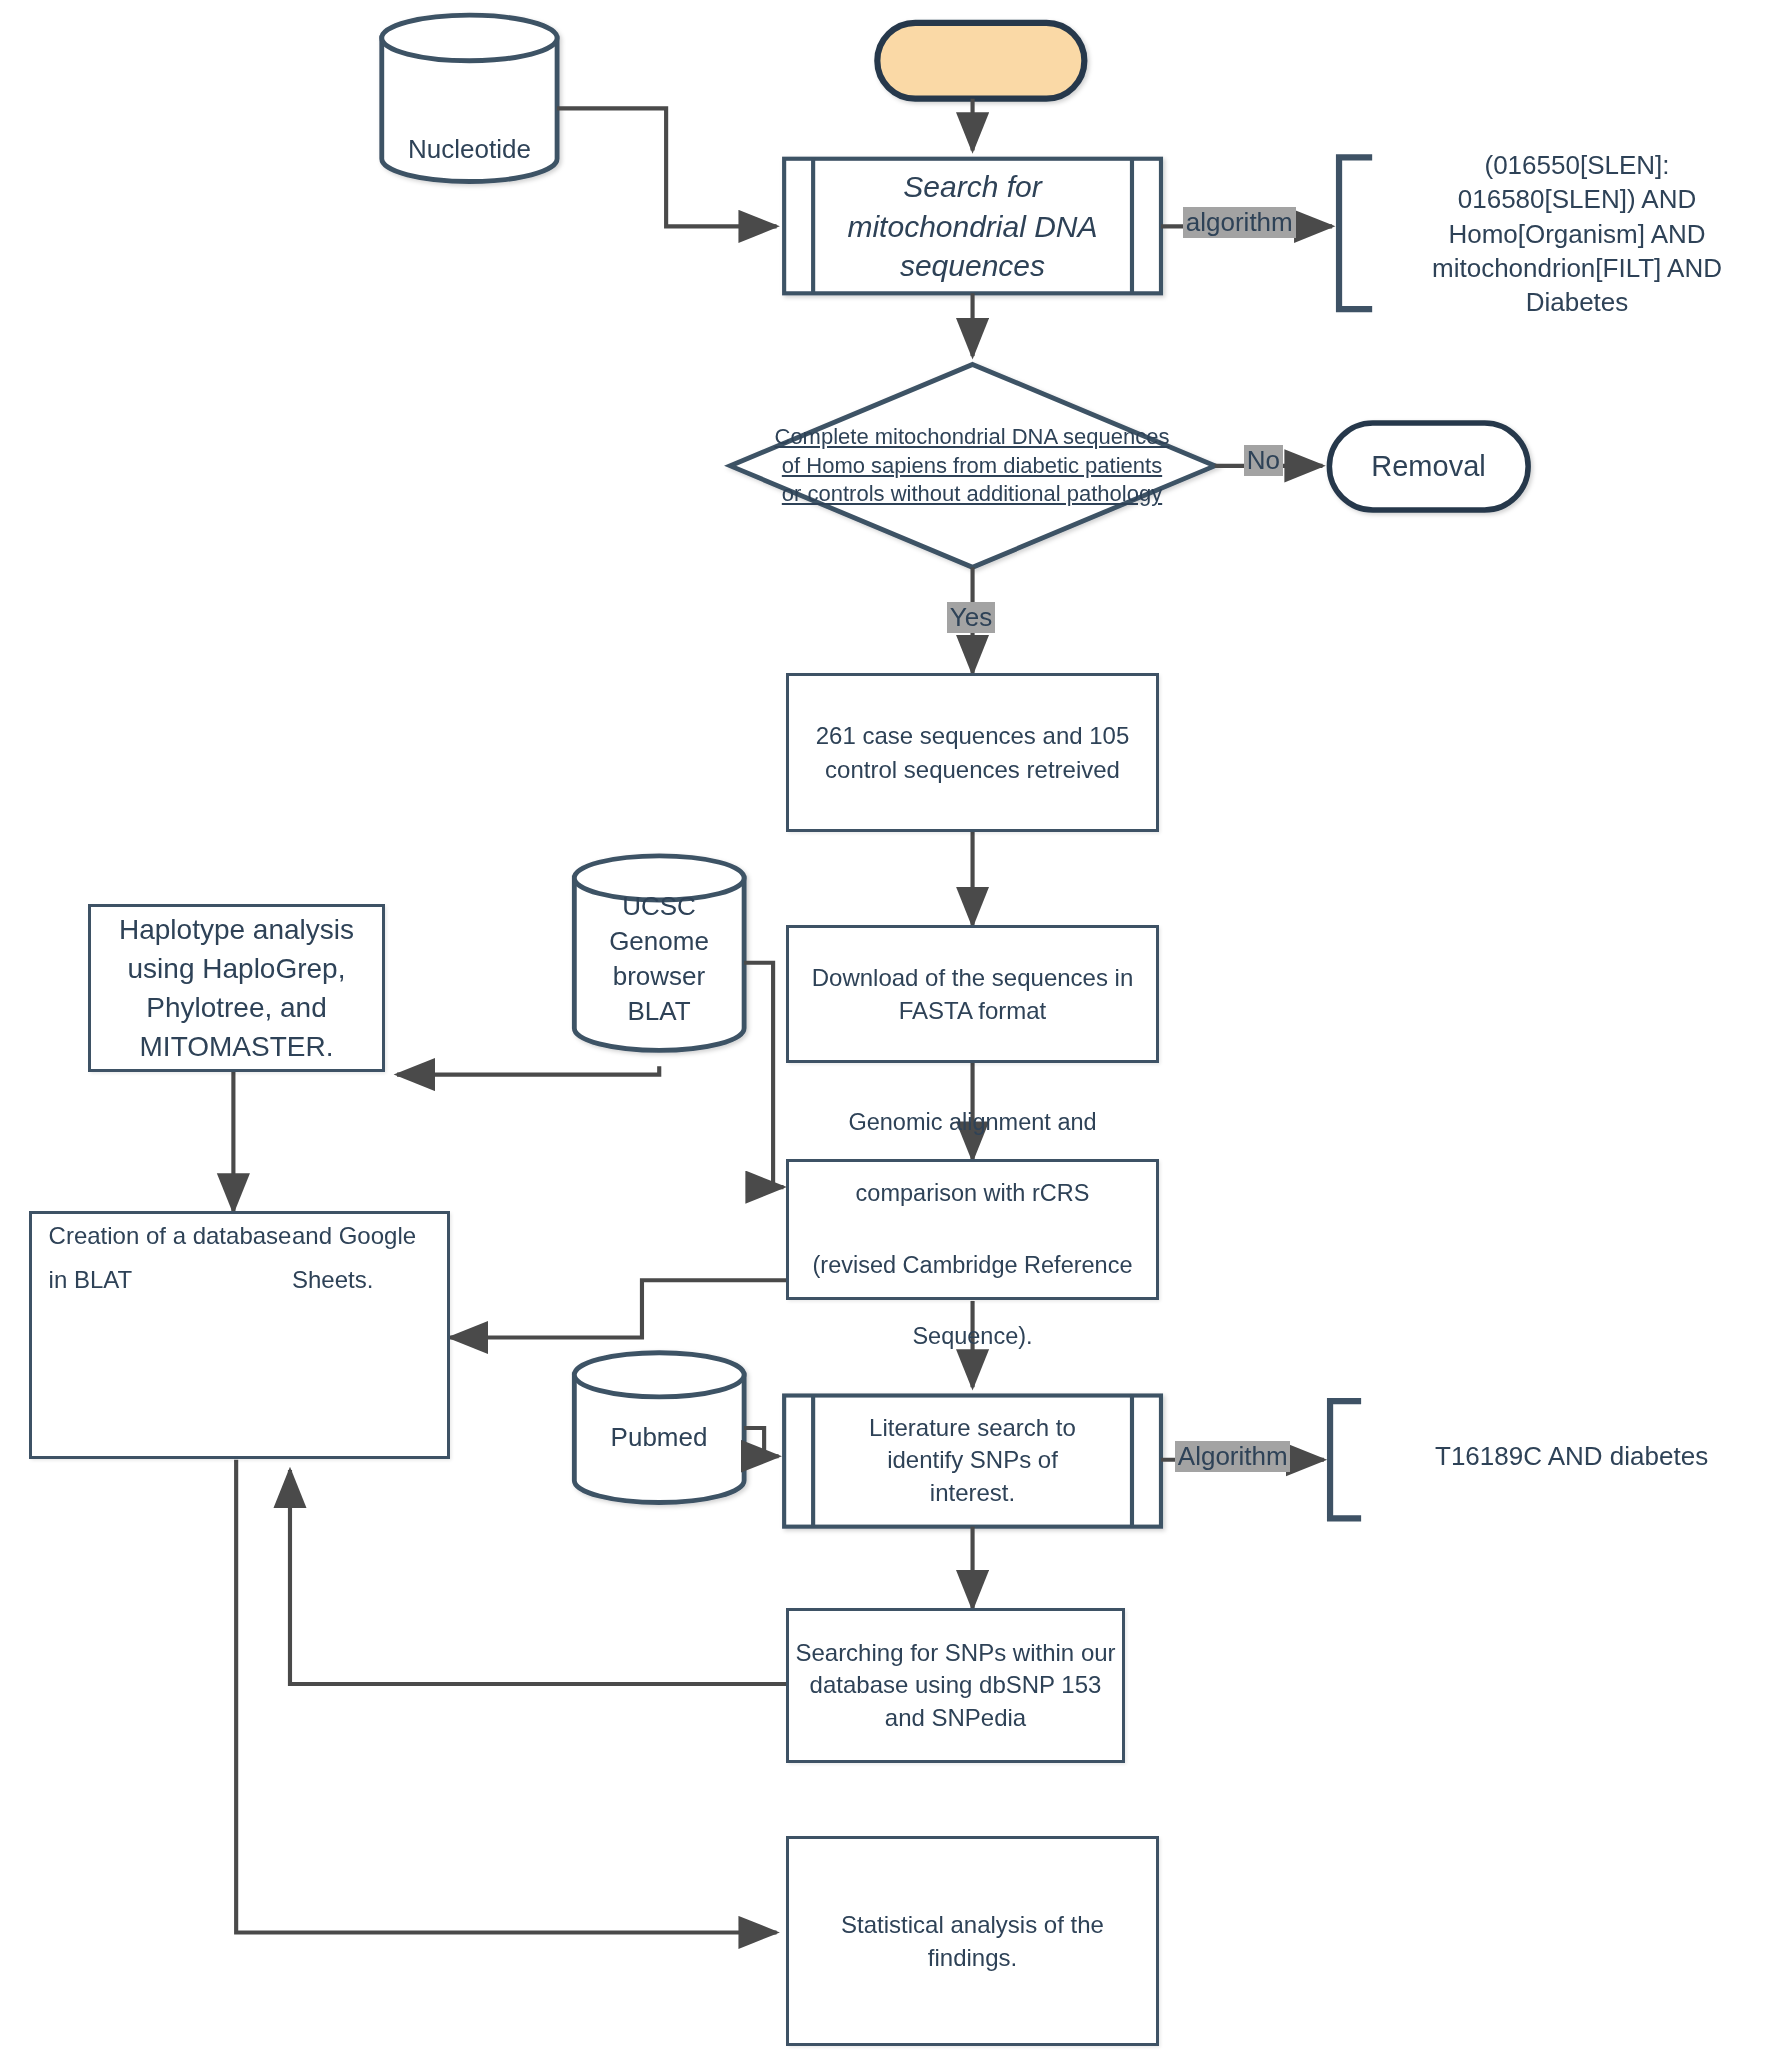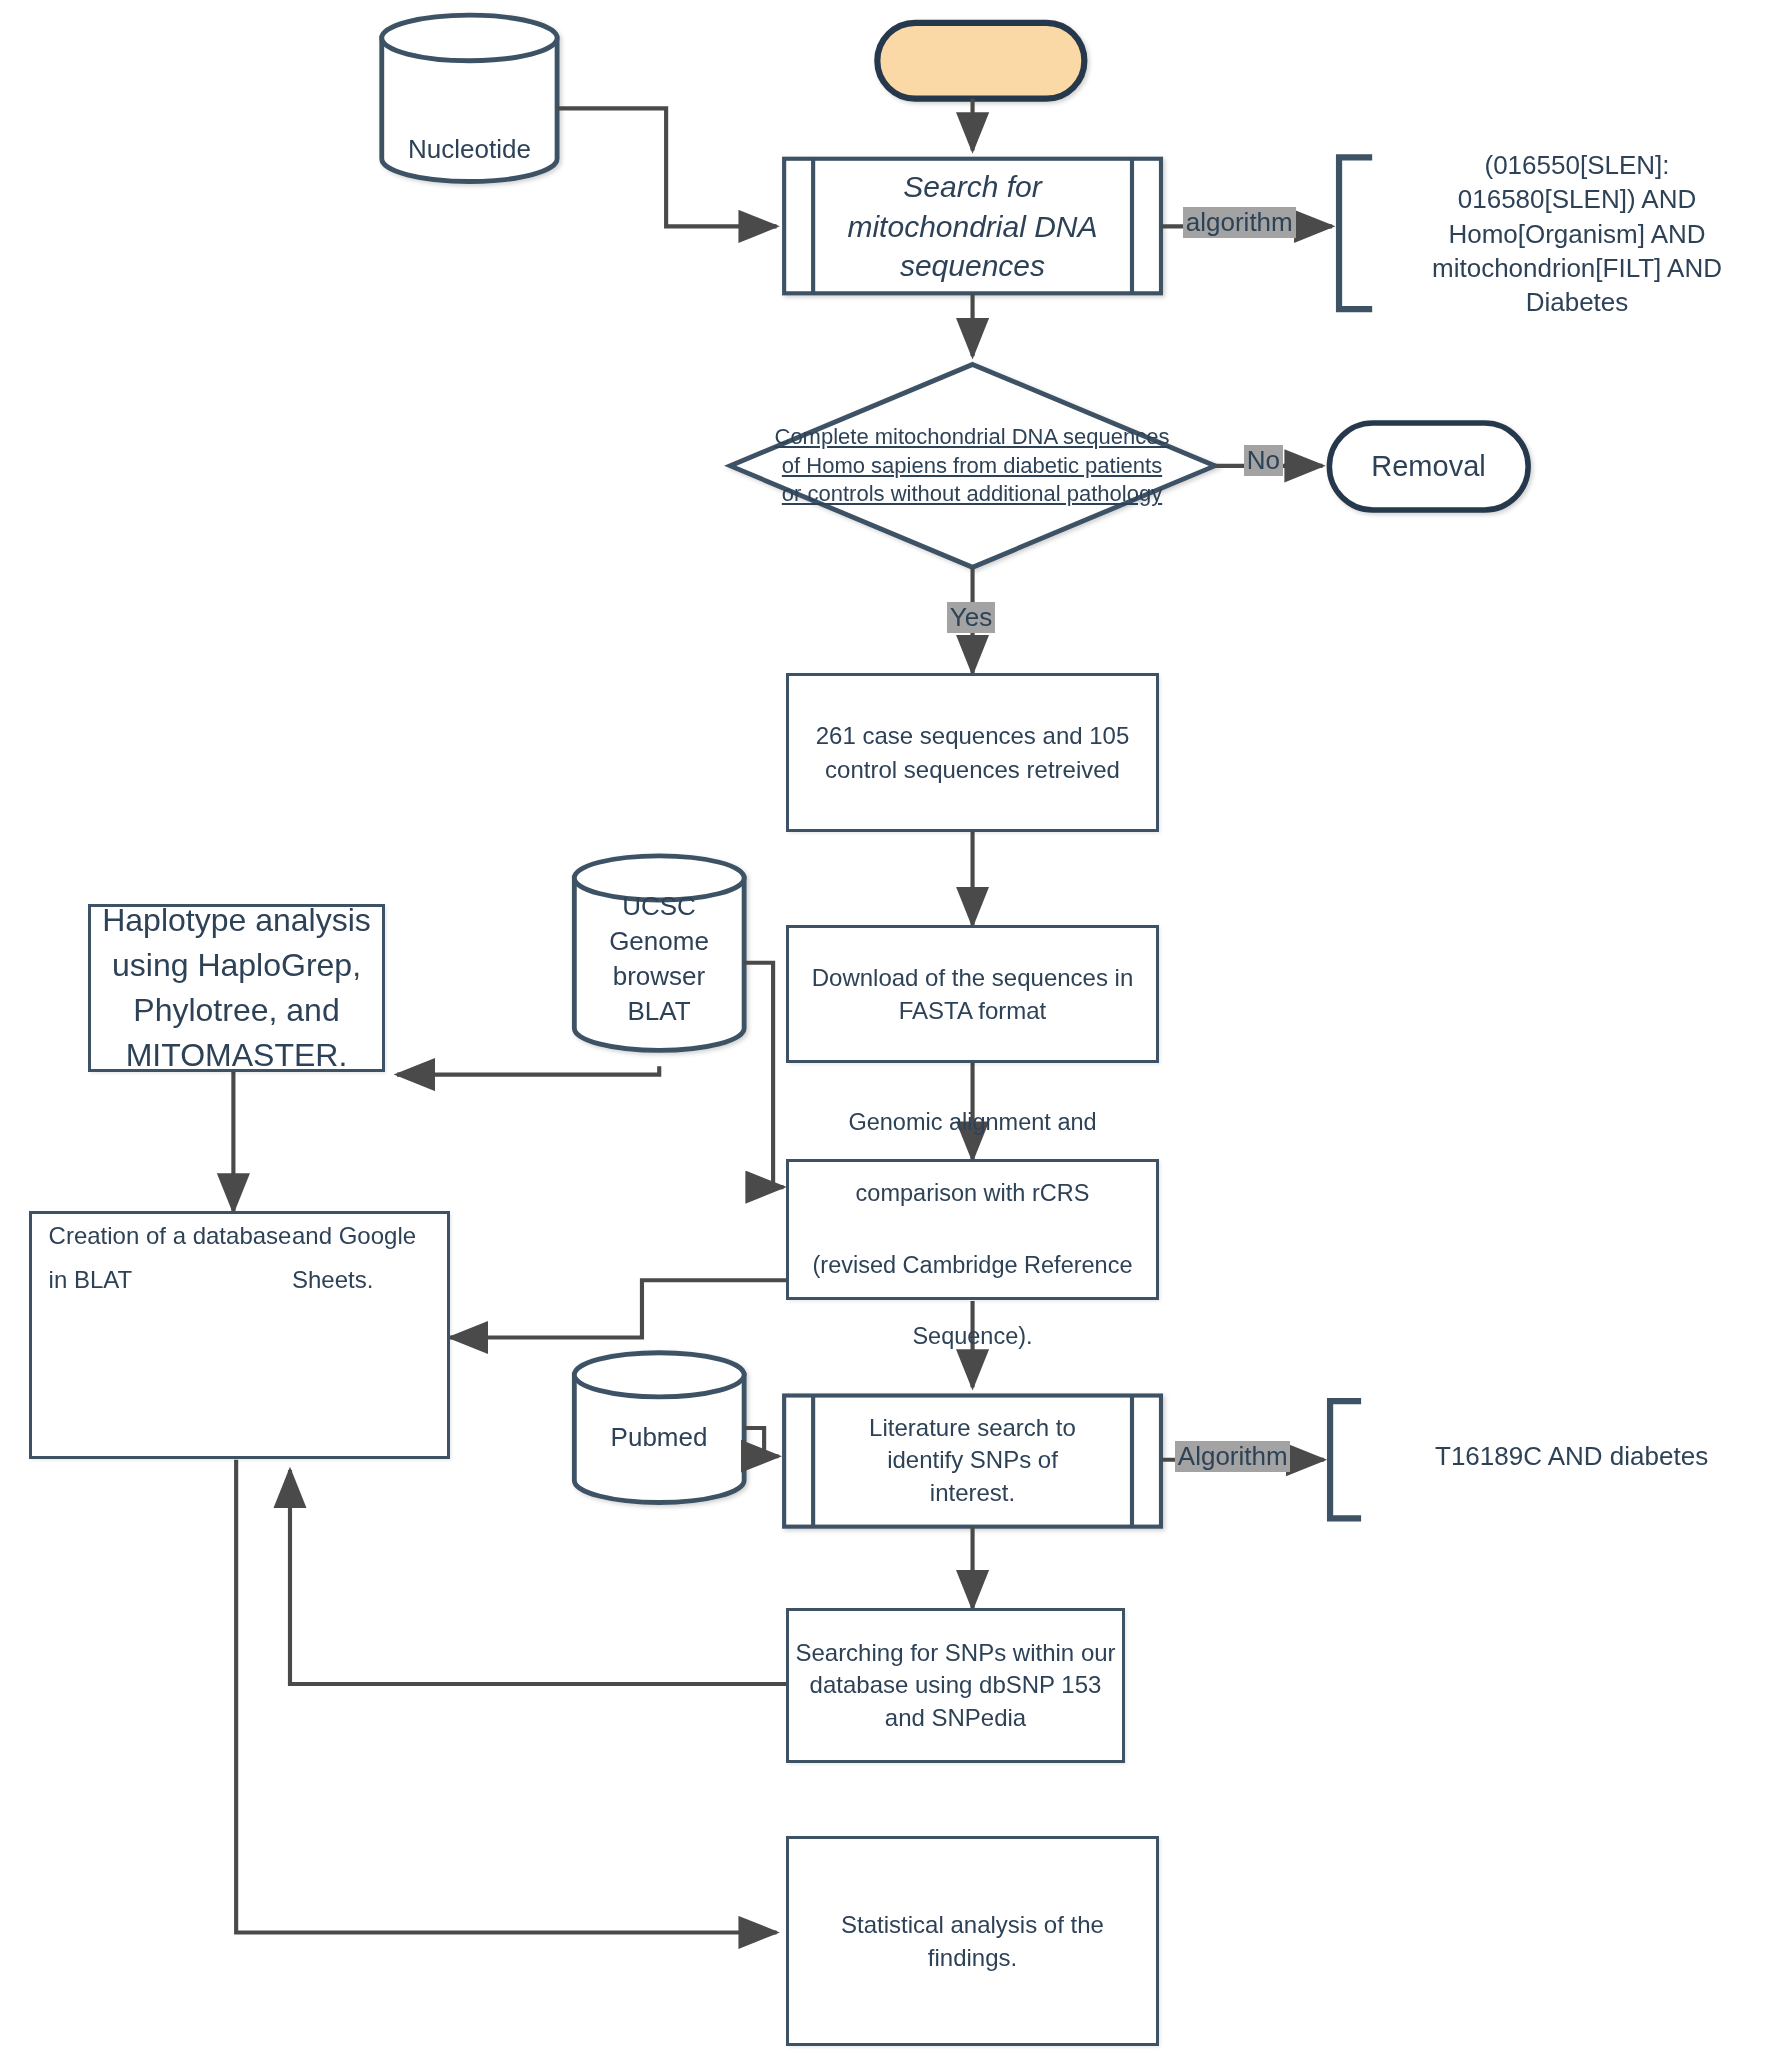--- a/index.html
+++ b/index.html
@@ -157,21 +157,21 @@
     <div>Genome</div>
     <div>browser</div>
     <div>BLAT</div>
   </div>
 
   <div class="node rect" style="left:786px;top:925px;width:373px;height:138px;font-size:24px;line-height:1.38;flex-direction:column;">
     <span>Download of the sequences in</span>
     <span>FASTA format</span>
   </div>
 
-  <div class="node rect" style="left:88px;top:904px;width:297px;height:168px;font-size:32px;line-height:1.40;flex-direction:column;">
+  <div class="node rect" style="left:88px;top:904px;width:297px;height:168px;font-size:28px;line-height:1.40;flex-direction:column;">
     <span>Haplotype analysis</span>
     <span>using HaploGrep,</span>
     <span>Phylotree, and</span>
     <span>MITOMASTER.</span>
   </div>
 
   <div class="node rect" style="left:786px;top:1159px;width:373px;height:141px;font-size:23.5px;line-height:1.34;flex-direction:column;gap:40px;">
     <span>Genomic alignment and</span>
     <span>comparison with rCRS</span>
     <span>(revised Cambridge Reference</span>

